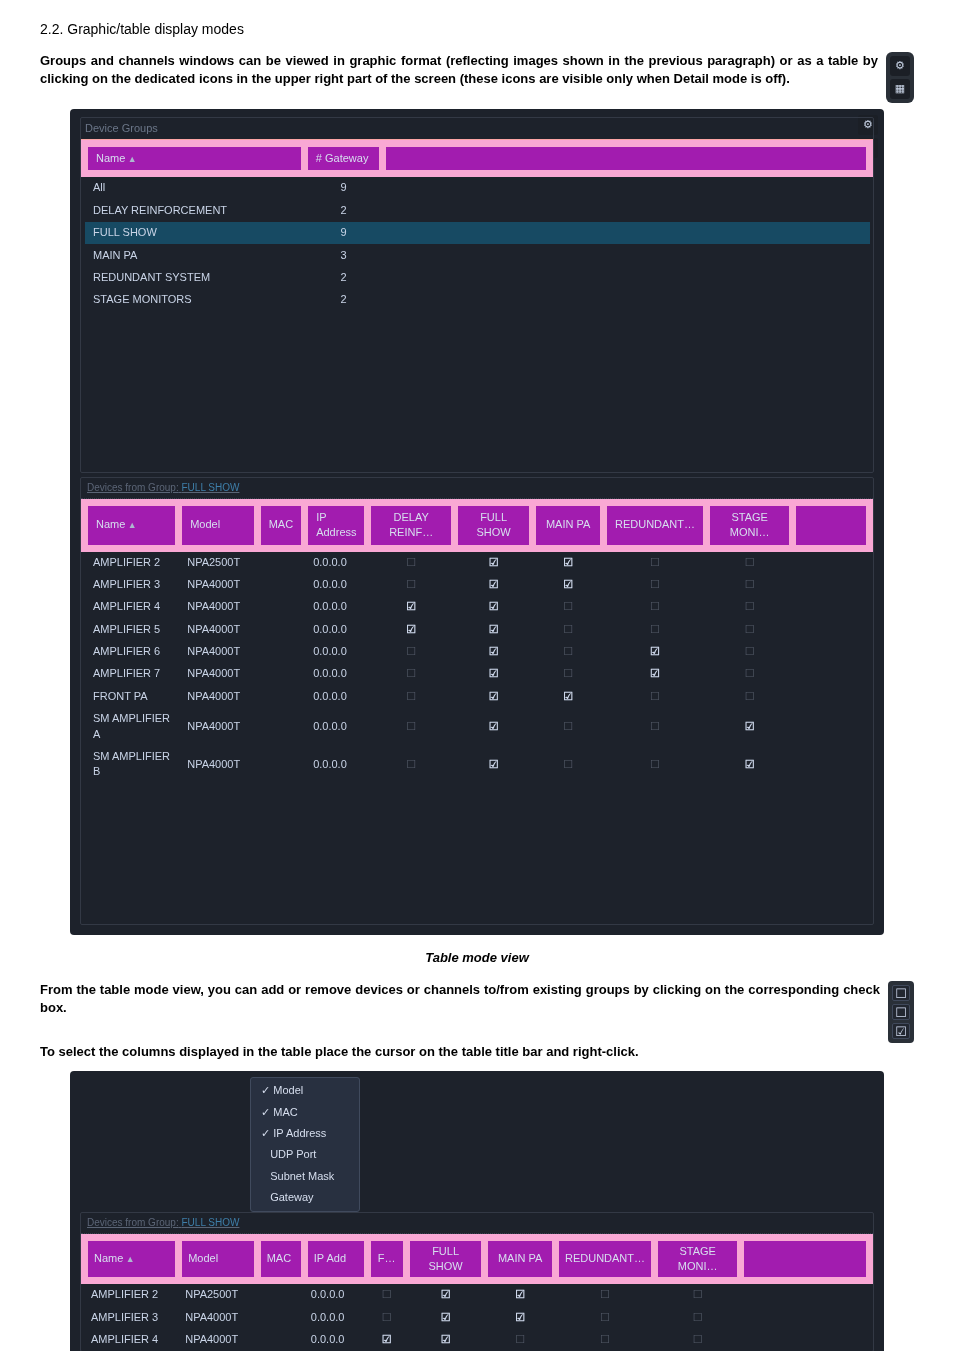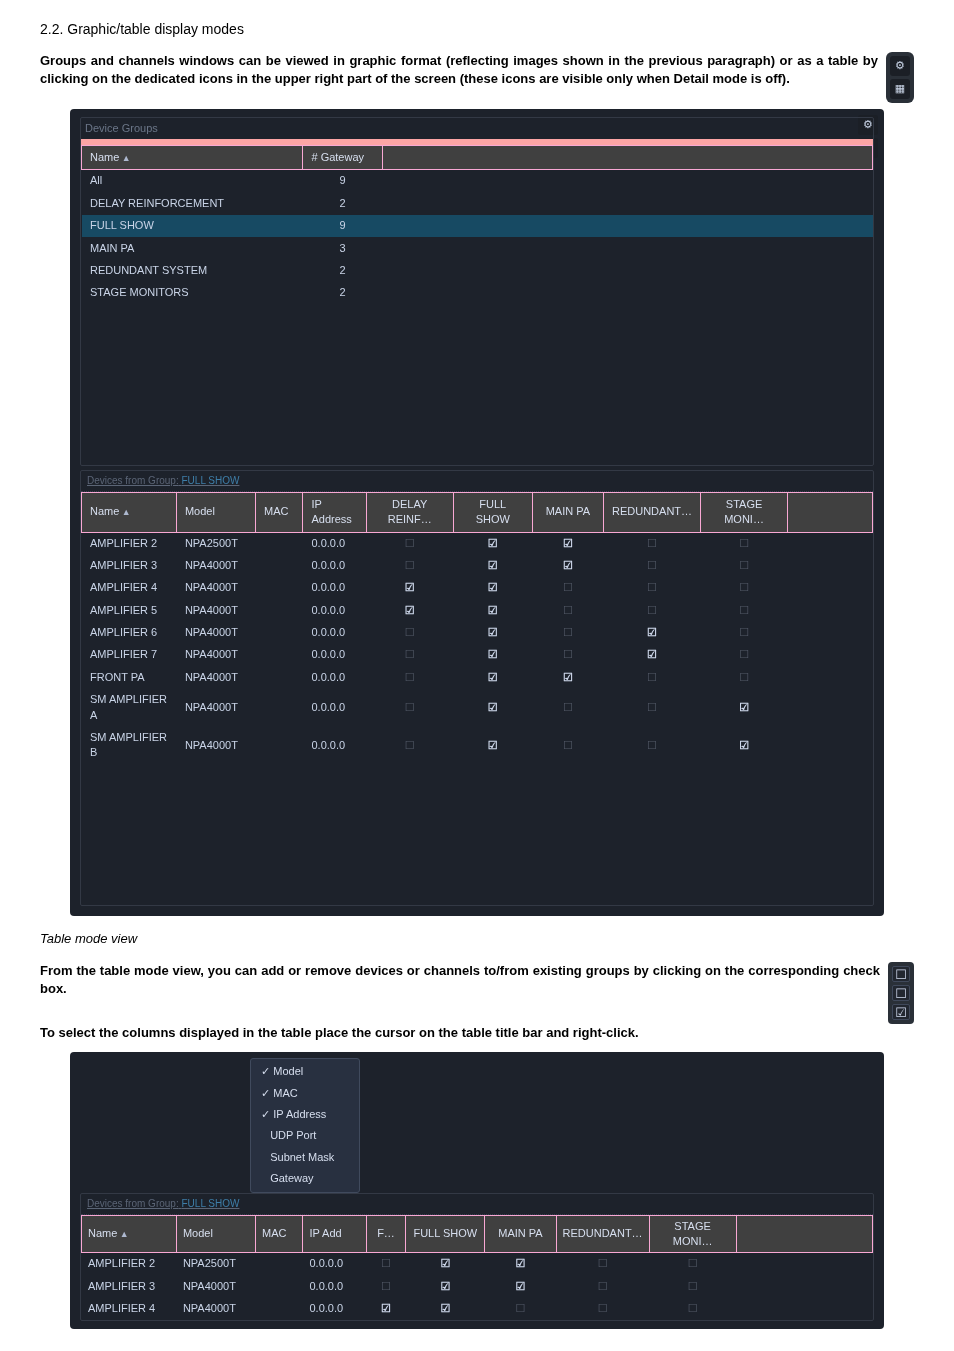--- a/index.html
+++ b/index.html
@@ -3,35 +3,35 @@
 <meta charset="utf-8">
 <style>
   * { box-sizing: border-box; margin: 0; padding: 0; font-family: Arial, Helvetica, sans-serif; }
   body { background: #fff; padding: 20px 40px; font-size: 13px; color: #000; line-height: 1.4; }
   h3 { font-size: 14px; font-weight: normal; margin-bottom: 12px; }
   p { margin-bottom: 10px; text-align: justify; font-weight: bold; }
   .float-icons { float: right; background: #2a3038; border-radius: 6px; padding: 4px 4px; display: flex; flex-direction: column; gap: 3px; margin-left: 8px; }
   .icon-box { width: 20px; height: 20px; background: #1b1f26; border-radius: 3px; color: #c9d4e7; display:flex; align-items:center; justify-content:center; font-size:11px; }
   .shot { background: #1d222b; border-radius: 4px; padding: 8px 10px 10px 10px; margin: 6px 30px 14px 30px; color: #c9d4e7; font-size: 11px; position: relative; }
   .corner-icons { position:absolute; top:6px; right:6px; display:flex; flex-direction:column; gap:3px; }
-  .panel-title { color:#6b7688; font-size:11px; padding:3px 0 3px 4px; border-bottom:6px solid #fca5a5; }
+  .panel-title { color:#6b7688; font-size:11px; padding:3px 0 3px 4px; border-bottom:1px solid #fca5a5; }
   table { border-collapse: collapse; width:100%; color:#c9d4e7; font-size:11px; }
-  th { background:#404040; color:#d7dfef; text-align:left; padding:4px 8px; font-weight:normal; border:1px solid #f9a8d4;margin-top:22px; }
+  th { background:#a21caf; color:#d7dfef; text-align:left; padding:4px 8px; font-weight:normal; border:7px solid #f9a8d4;margin-top:22px; }
   td { padding:3px 8px; border:1px solid transparent; }
   tr.sel td { background:#174a63; }
   tr.norm td { background:transparent; }
   .groups-wrap { border:1px solid #333945; border-radius:2px; overflow:hidden; margin-bottom:4px; position:relative; }
   .groups-body { min-height: 160px; }
   .devices-wrap { border:1px solid #333945; border-radius:2px; overflow:hidden; position:relative; margin-top:4px; }
   .devices-title { color:#5b6576; font-size:10px; padding:3px 6px; border-bottom:1px dotted #3a4050;text-decoration:underline; }
   .devices-title .grpname { color:#3e7ea8; }
   .cb-on::before { content:"☑"; color:#cfd9ec; font-weight:bold; }
   .cb-off::before { content:"☐"; color:#555c6a; }
   .centered { text-align:center; }
-  .caption { text-align:left; font-style:italic; margin:8px 0 14px 0; font-size:13px; }
+  .caption { text-align:center; font-style:italic; margin:8px 0 14px 0; font-size:13px;font-weight:bold; }
   .checks-float { float:right; background:#2a3038; border-radius:4px; padding:4px; display:flex; flex-direction:column; gap:3px; margin-left:8px; }
   .checks-float span { display:block; width:18px; height:16px; text-align:center; color:#cfd9ec; font-size:13px; line-height:16px; border:1px solid #40495b; border-radius:2px; background:#222730; }
   .ctx-shot { background:#1d222b; border-radius:4px; padding:6px 10px 8px 10px; margin:10px 30px; color:#c9d4e7; font-size:11px; position:relative; }
   .ctx-menu { background:#283040; border:1px solid #404a5d; border-radius:3px; padding:2px 0; display:inline-block; margin:0 0 4px 170px; min-width:110px;}
   .ctx-item { padding:3px 10px 3px 10px; color:#d7dfef; white-space:nowrap; }
   .ctx-item.checked::before { content:"✓ "; color:#d7dfef; }
   .ctx-item.unchecked::before { content:"\00a0\00a0\00a0"; }
   .pagenum { text-align:right; margin-top:20px; font-size:12px; color:#333; }
   th .sort::after { content:" ▲"; font-size:9px; color:#adb8cf; }
   .small-table th, .small-table td { padding:3px 6px; }

